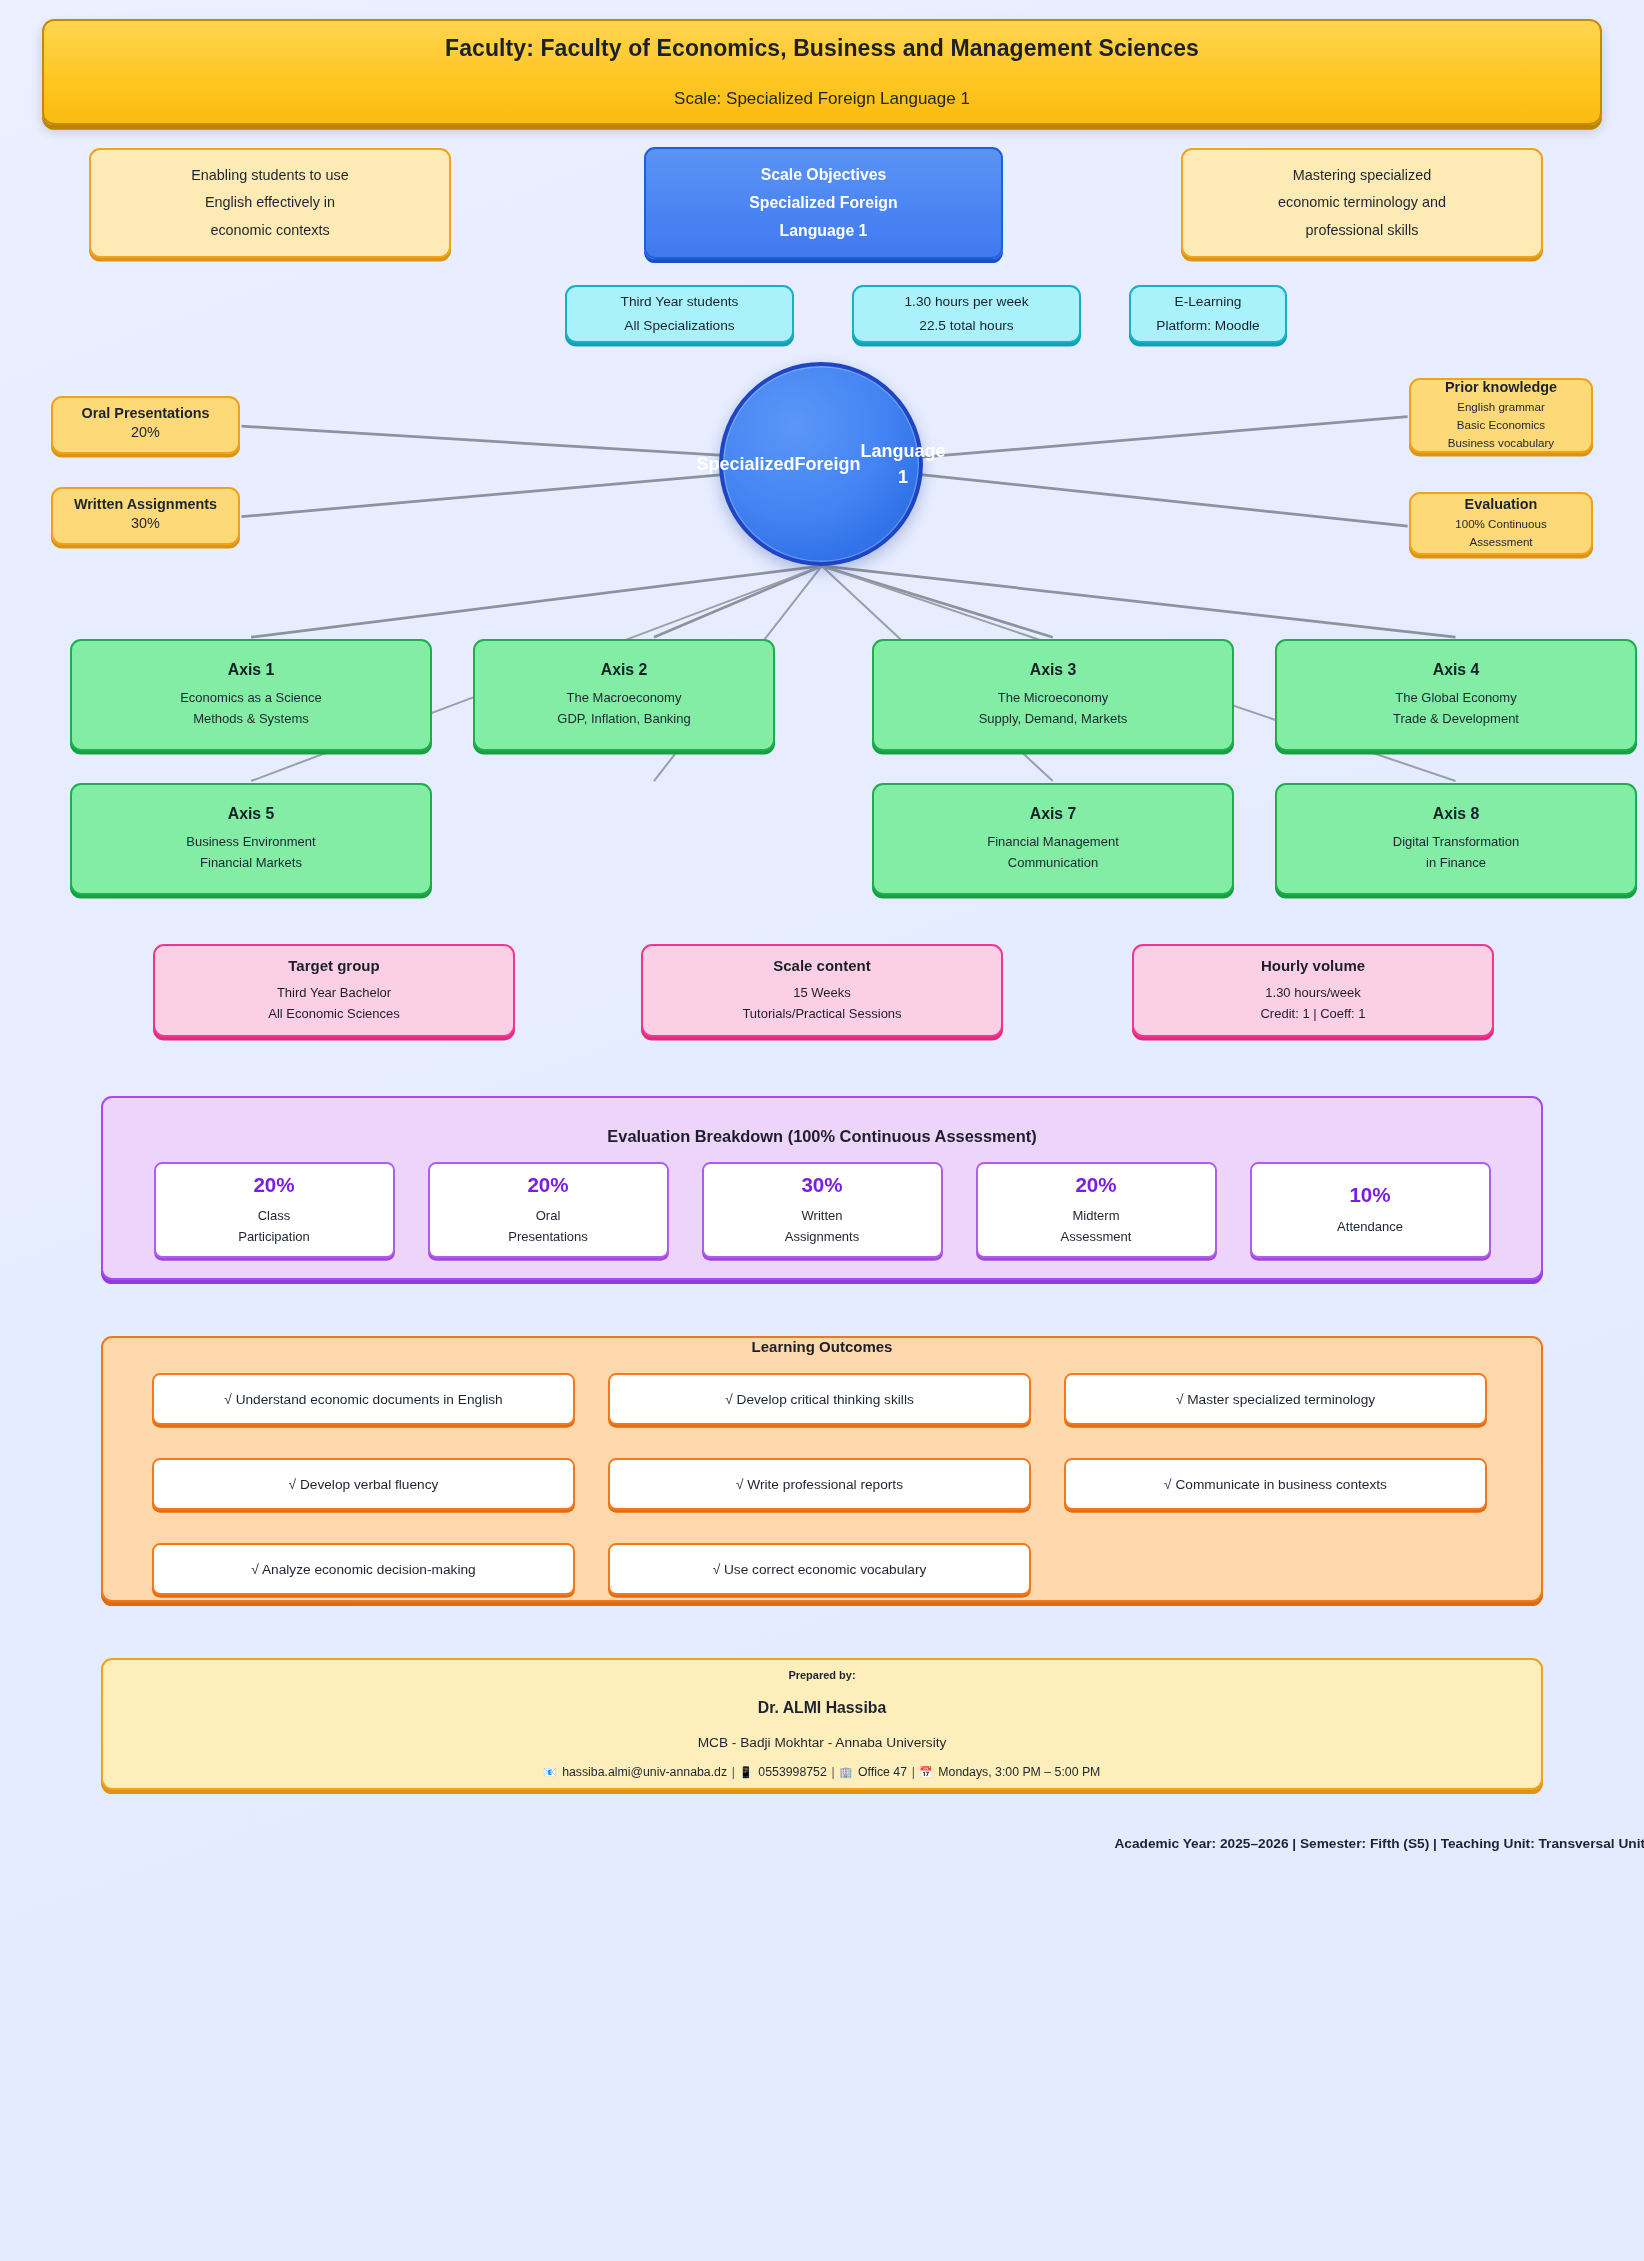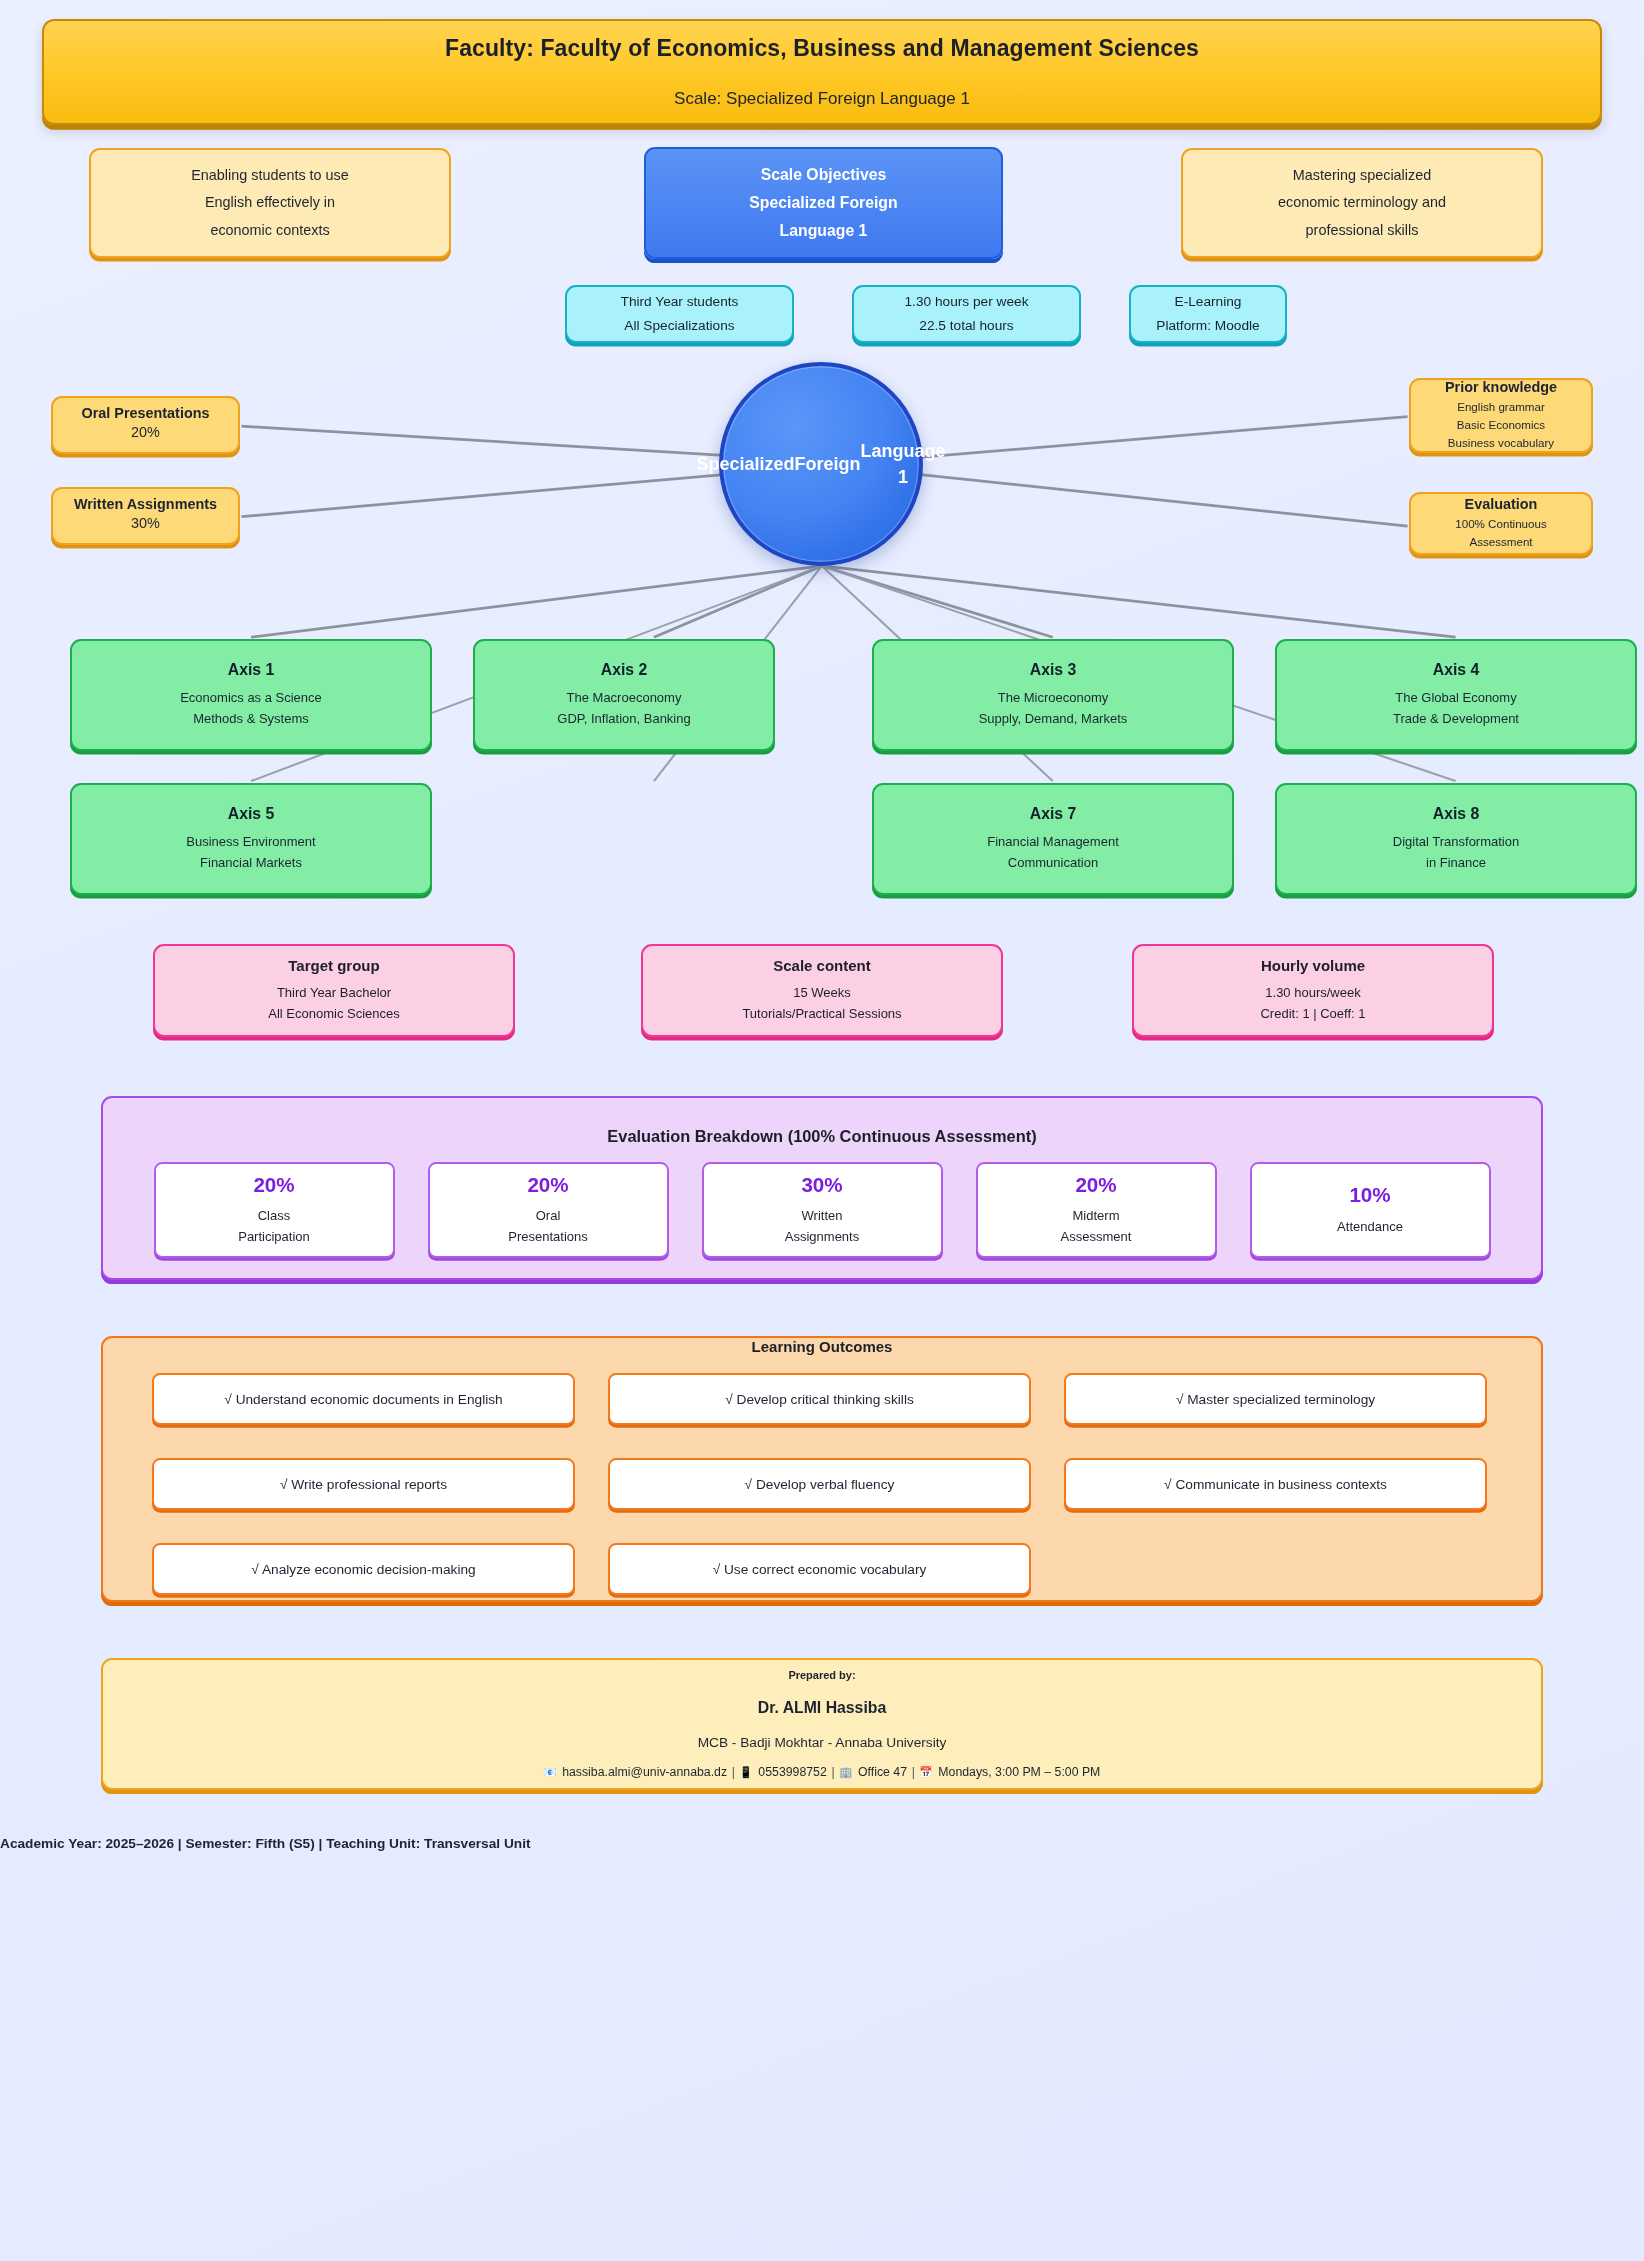--- a/index.html
+++ b/index.html
@@ -214,21 +214,21 @@
   }
   .prep-h { font-size: 11px; font-weight: bold; color: #1d2330; margin-bottom: 18px; }
   .prep-n { font-size: 15.8px; font-weight: bold; color: #1d2330; margin-bottom: 18px; }
   .prep-u { font-size: 13.7px; color: #1f2530; margin-bottom: 15px; }
   .prep-c { font-size: 12.3px; color: #1f2530; display: flex; align-items: center; gap: 4.8px; }
   .prep-c .sep { color: #555; }
   .ico { font-size: 11px; line-height: 1; }
 
   .footline {
     left: 0; top: 1836px; width: 1645px;
-    text-align: left; font-size: 13.7px; font-weight: bold; color: #1d2330;
+    text-align: right; font-size: 13.7px; font-weight: bold; color: #1d2330;
     z-index: 2;
   }
 </style>
 </head>
 <body>
 
 <div id="stage">
 
   <svg id="wires" viewBox="0 0 2400 3300" width="1645" height="2261">
     <g stroke="#8d939c" stroke-width="4" fill="none">
@@ -424,22 +424,22 @@
       </div>
     </div>
   </div>
 
   <div class="node out-panel">
     <div class="out-title">Learning Outcomes</div>
     <div class="out-grid">
       <div class="out-item">√ Understand economic documents in English</div>
       <div class="out-item">√ Develop critical thinking skills</div>
       <div class="out-item">√ Master specialized terminology</div>
+      <div class="out-item">√ Develop verbal fluency</div>
       <div class="out-item">√ Write professional reports</div>
-      <div class="out-item">√ Develop verbal fluency</div>
       <div class="out-item">√ Communicate in business contexts</div>
       <div class="out-item">√ Analyze economic decision-making</div>
       <div class="out-item">√ Use correct economic vocabulary</div>
     </div>
   </div>
 
   <div class="node prep">
     <div class="prep-h">Prepared by:</div>
     <div class="prep-n">Dr. ALMI Hassiba</div>
     <div class="prep-u">MCB - Badji Mokhtar - Annaba University</div>

